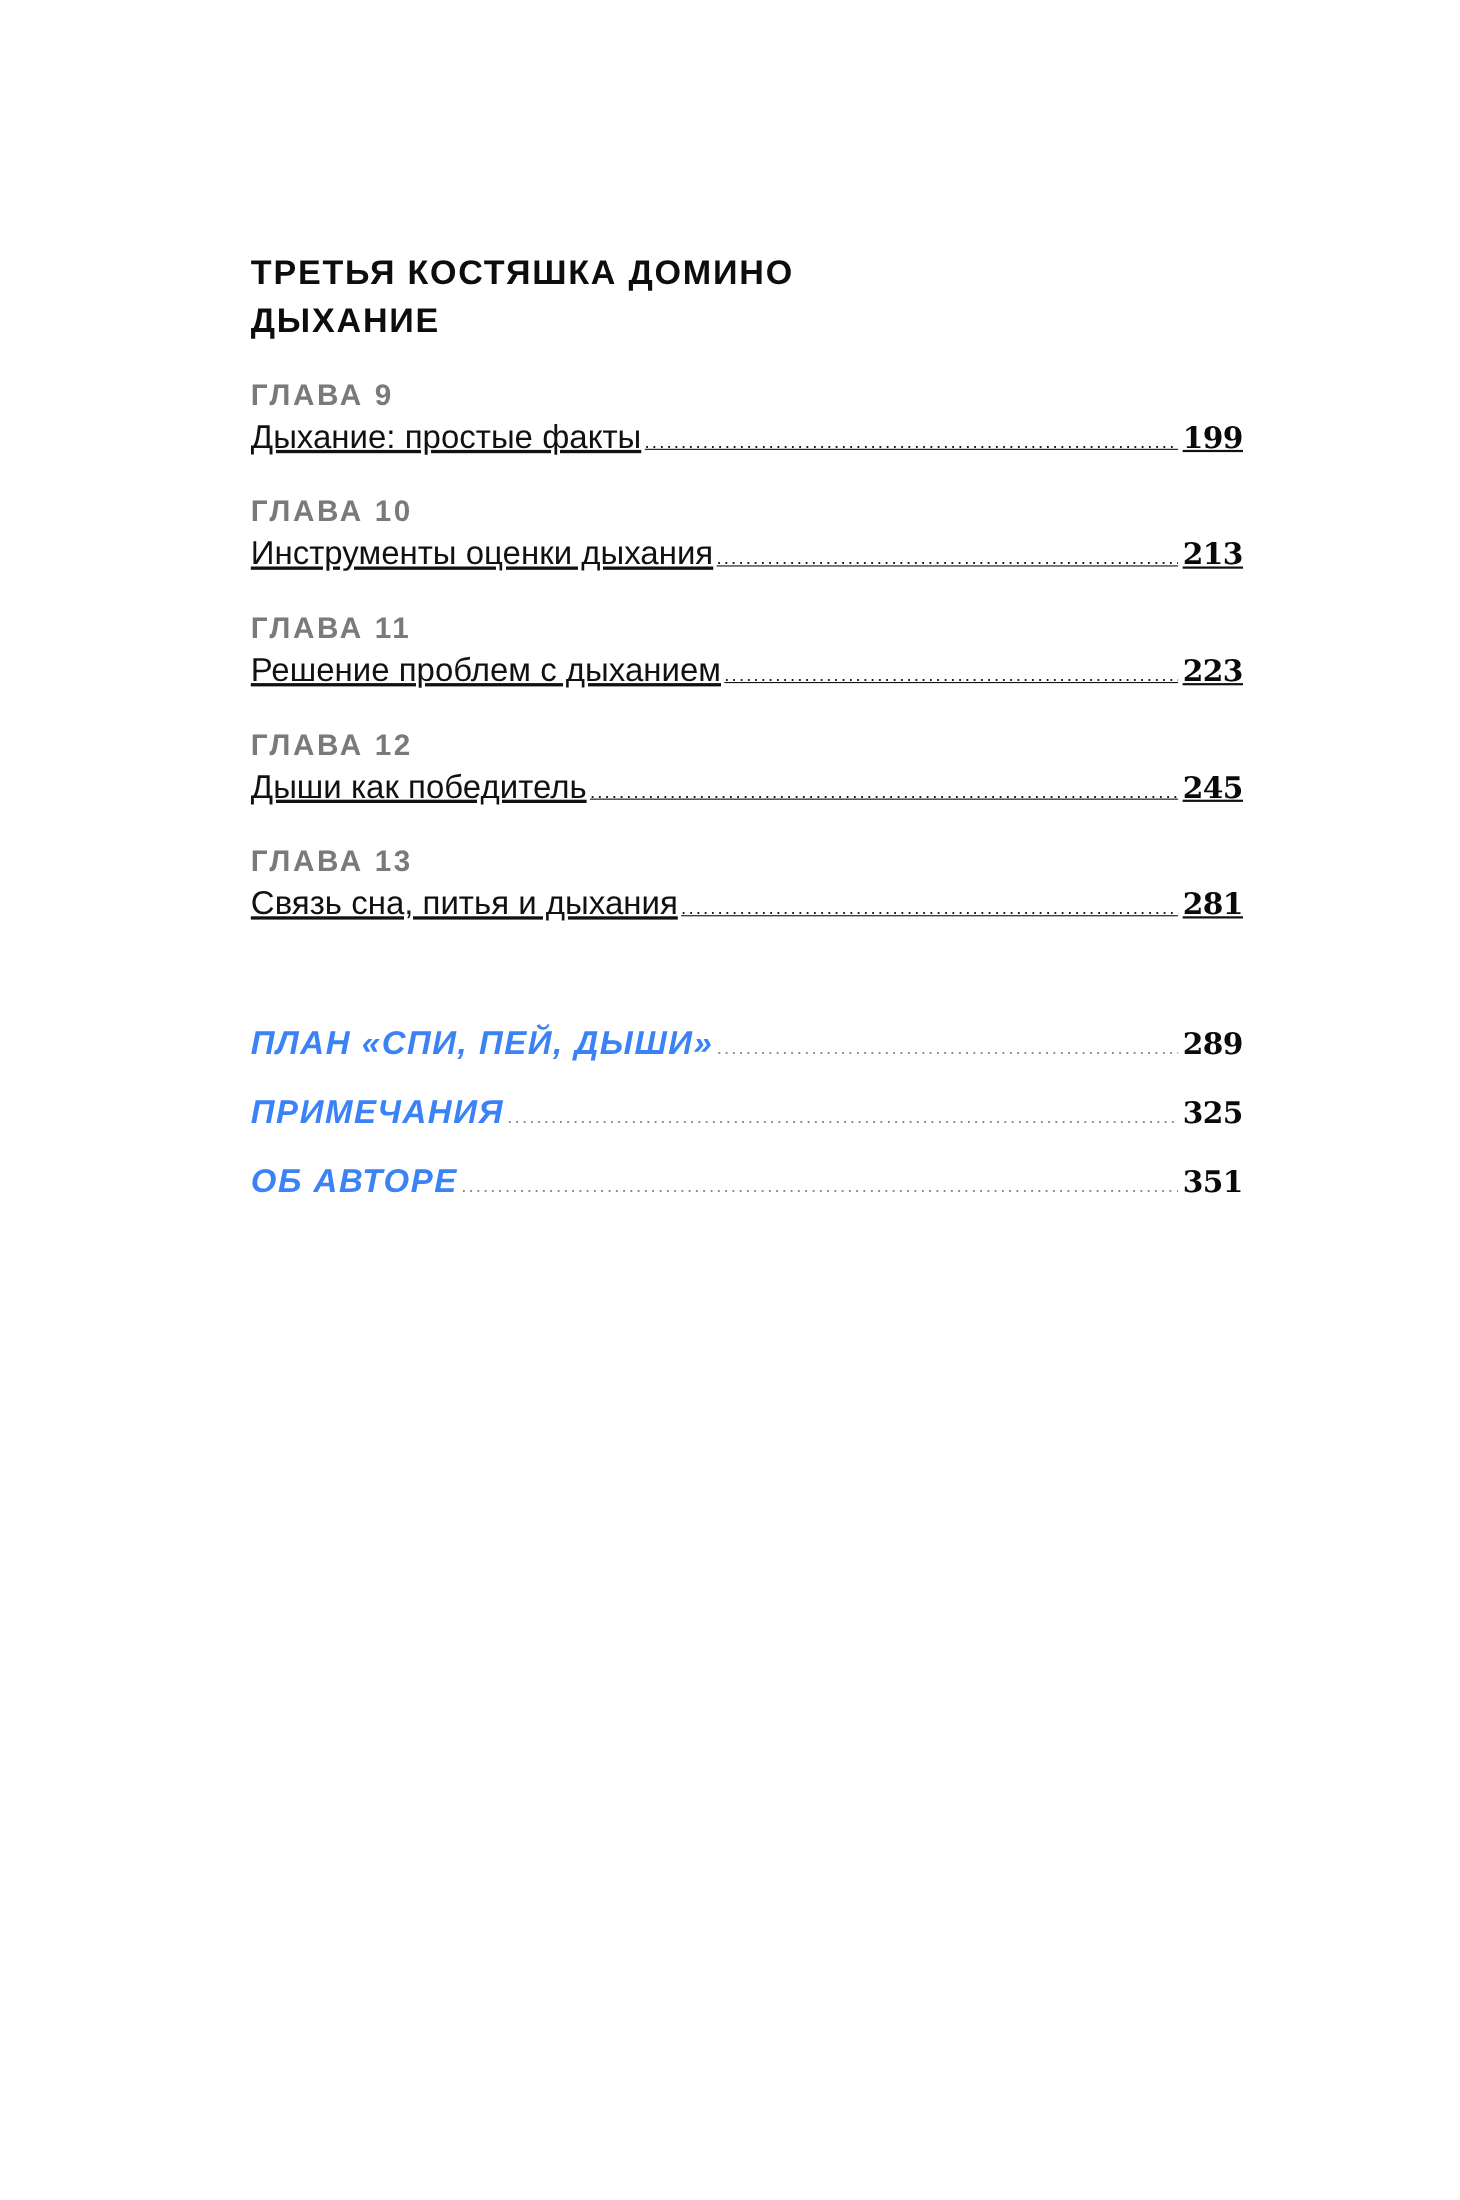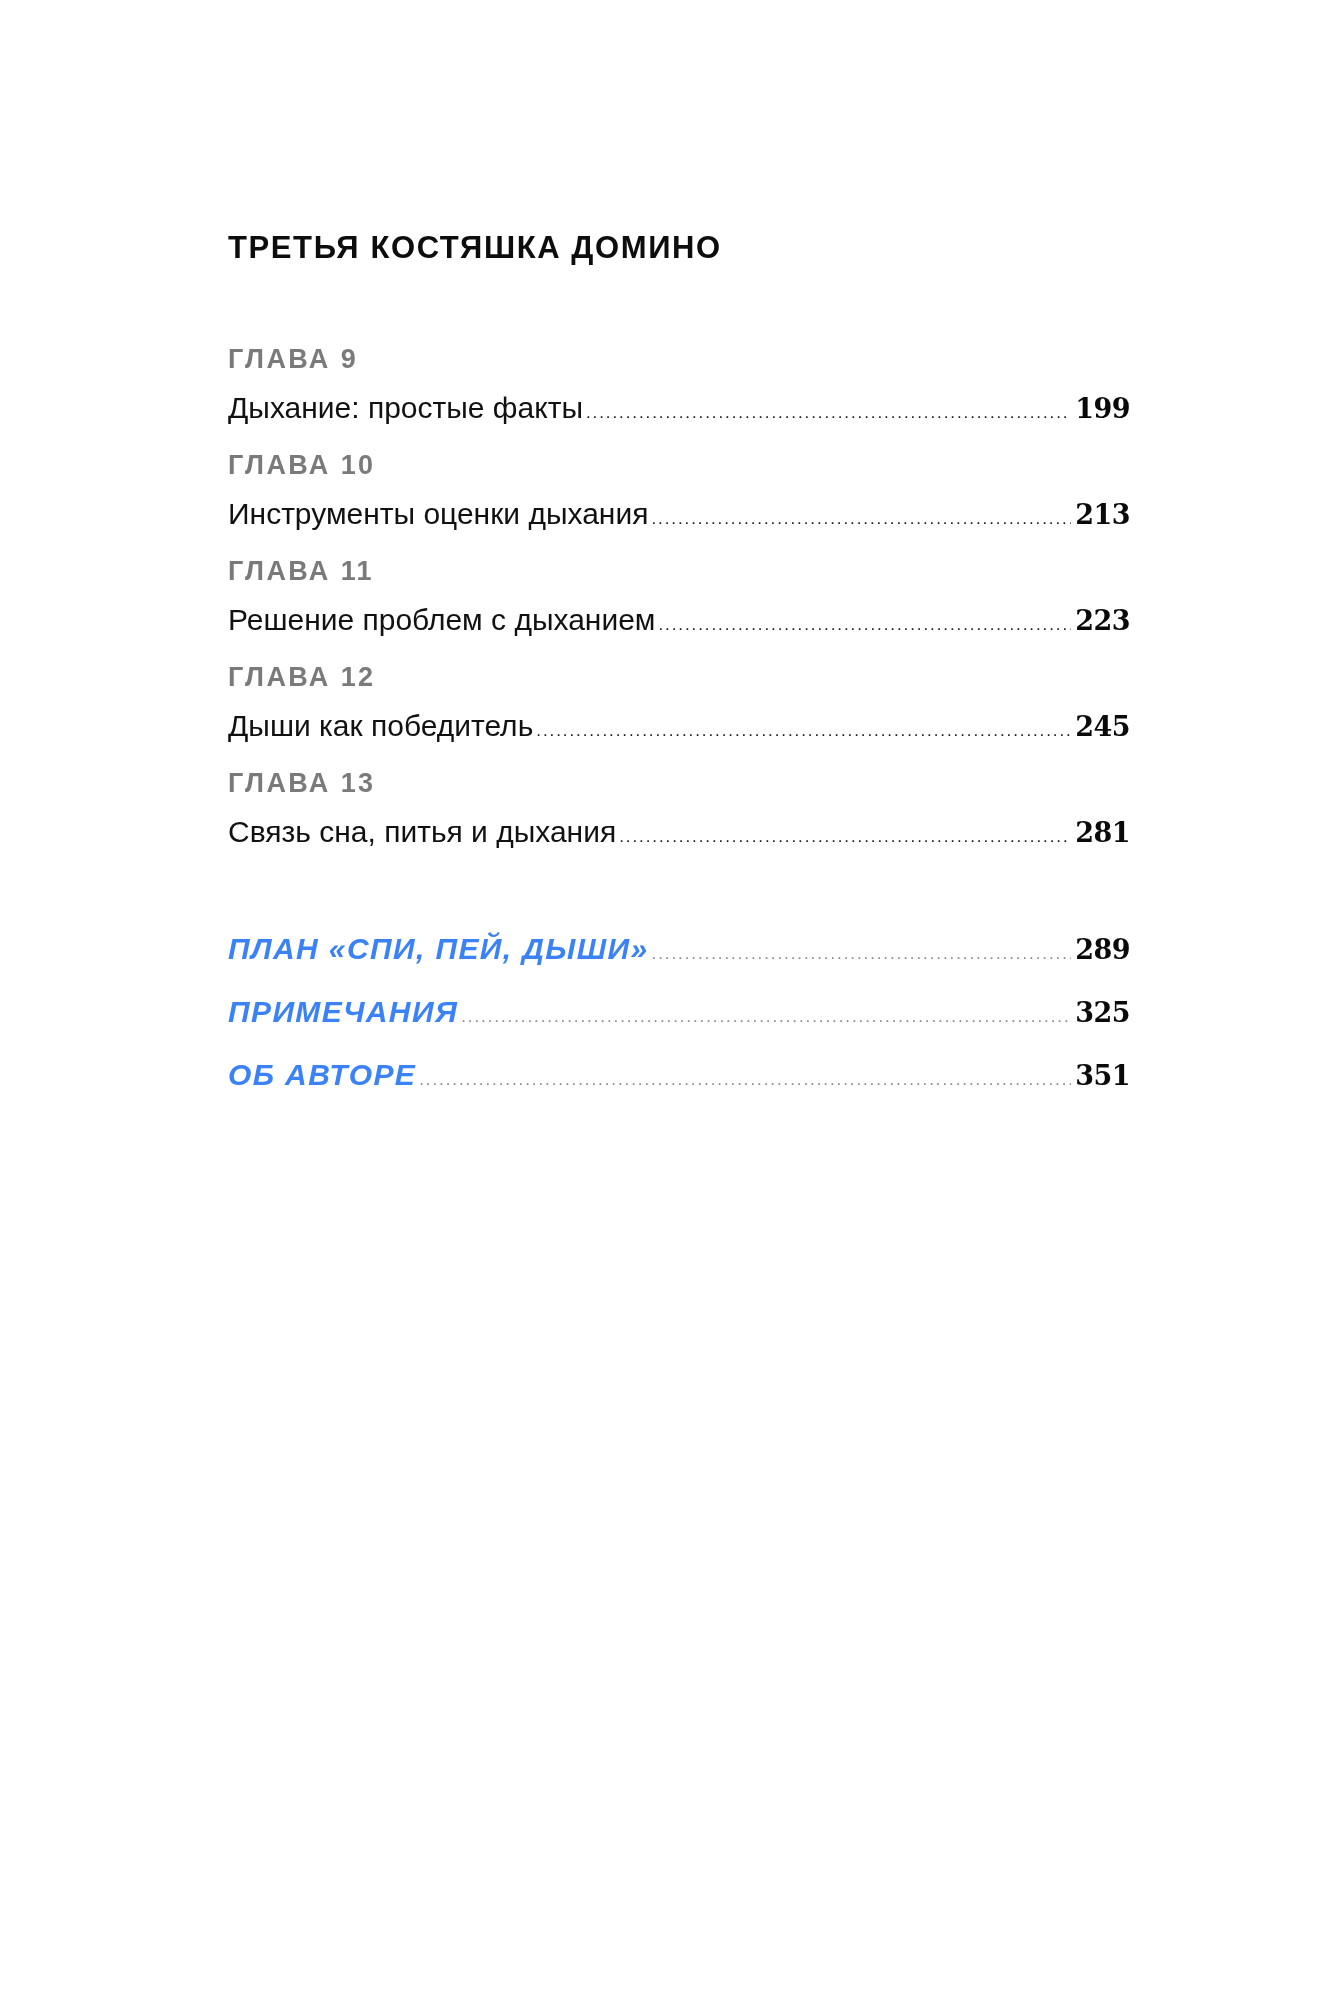--- a/index.html
+++ b/index.html
@@ -56,21 +56,21 @@
     white-space: nowrap;
   }
   .toc-row {
     position: absolute;
     left: 0;
     width: 902px;
     display: flex;
     align-items: baseline;
     white-space: nowrap;
   }
-  .chapter .toc-row { top: 51px; }
+  .chapter .toc-row { top: 41px; text-decoration: underline; }
   .toc-title {
     font-size: 30px;
     color: #111111;
     line-height: 40px;
     flex: 0 0 auto;
   }
   .leader {
     flex: 1 1 auto;
     overflow: hidden;
     margin: 0 4px 0 3px;
@@ -116,20 +116,21 @@
   }
   .bm-item .leader { color: #8a8a8a; }
 </style>
 </head>
 <body>
 
 <div class="page">
 
   <div class="part-title">
     <div>ТРЕТЬЯ КОСТЯШКА ДОМИНО</div>
+    <div>ДЫХАНИЕ</div>
   </div>
 
   <div class="chapters">
     <div class="chapter">
       <div class="chapter-label">ГЛАВА 9</div>
       <div class="toc-row">
         <span class="toc-title">Дыхание: простые факты</span>
         <span class="leader"></span>
         <span class="page-num">199</span>
       </div>

